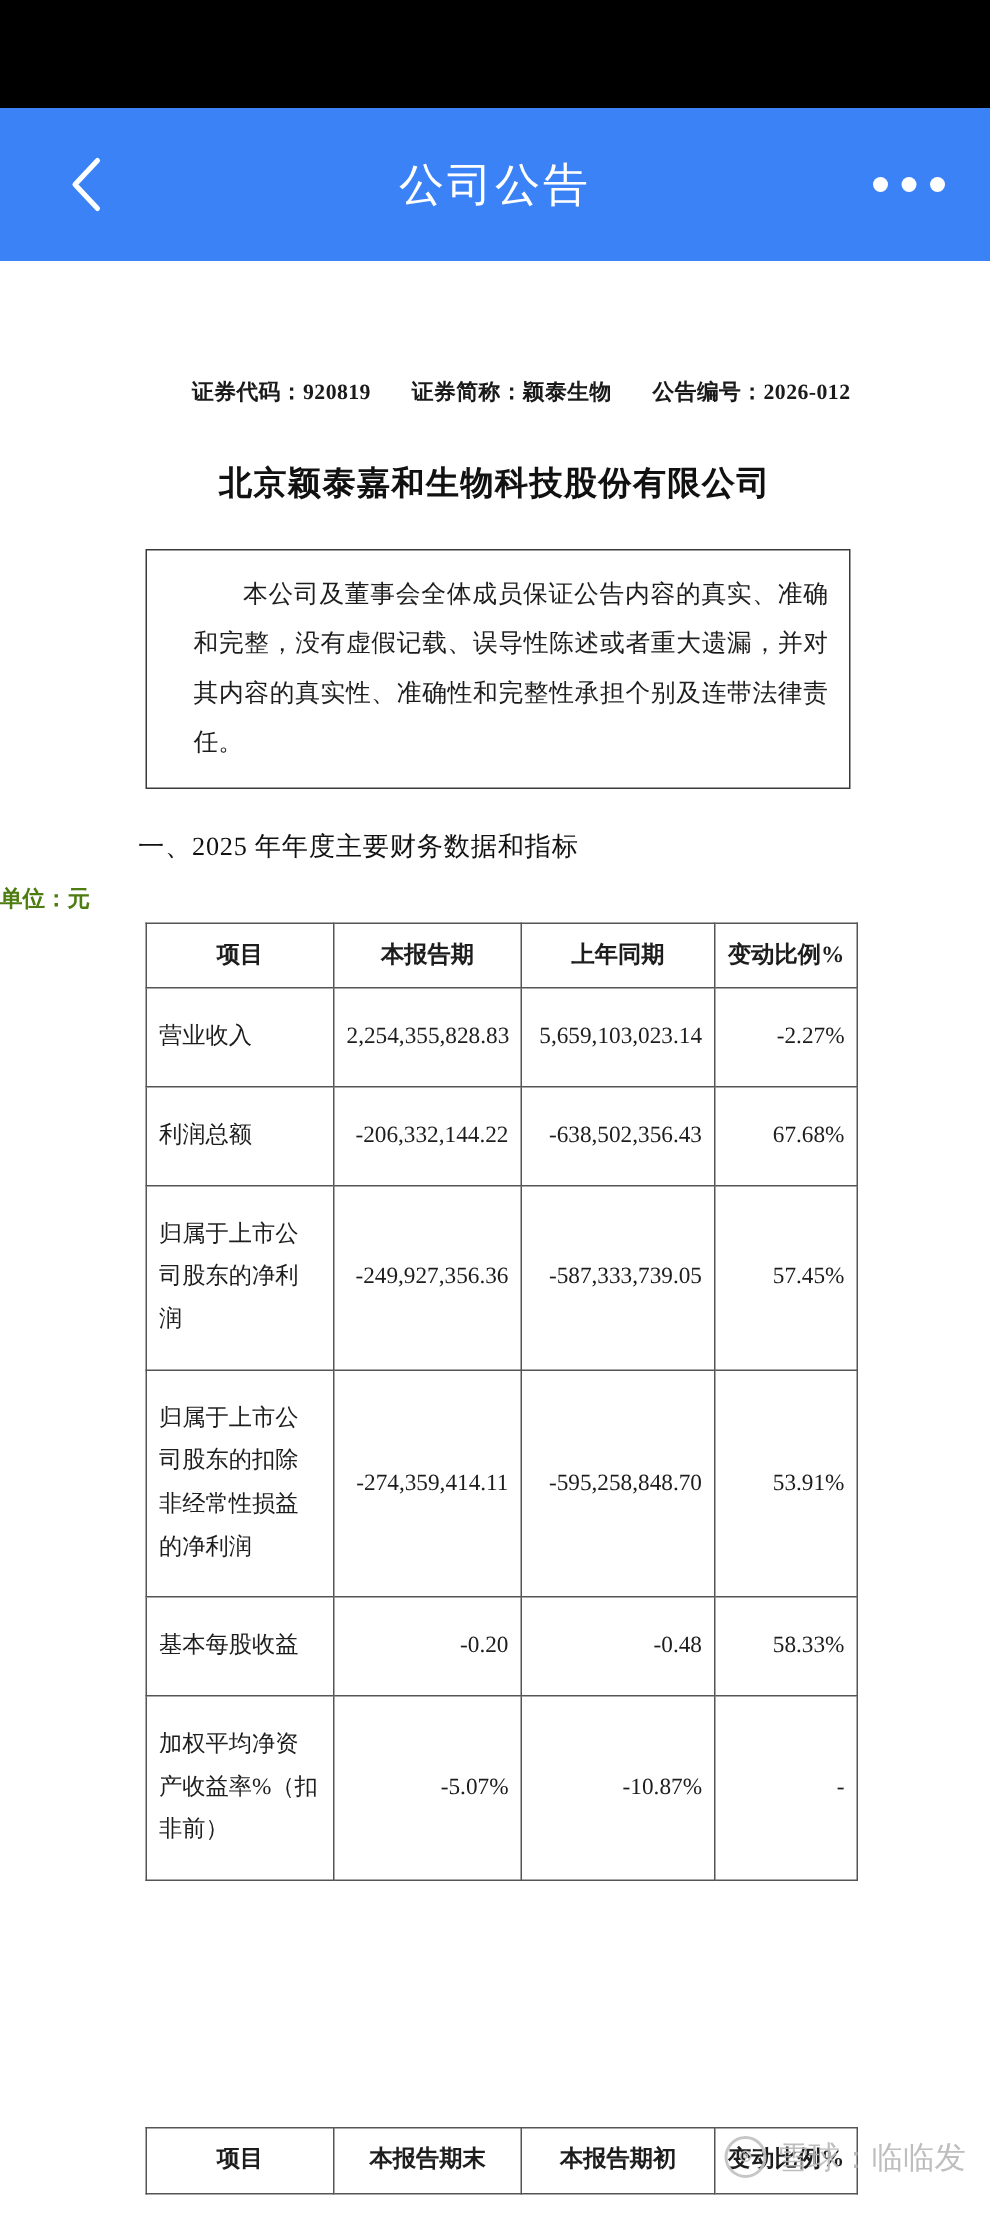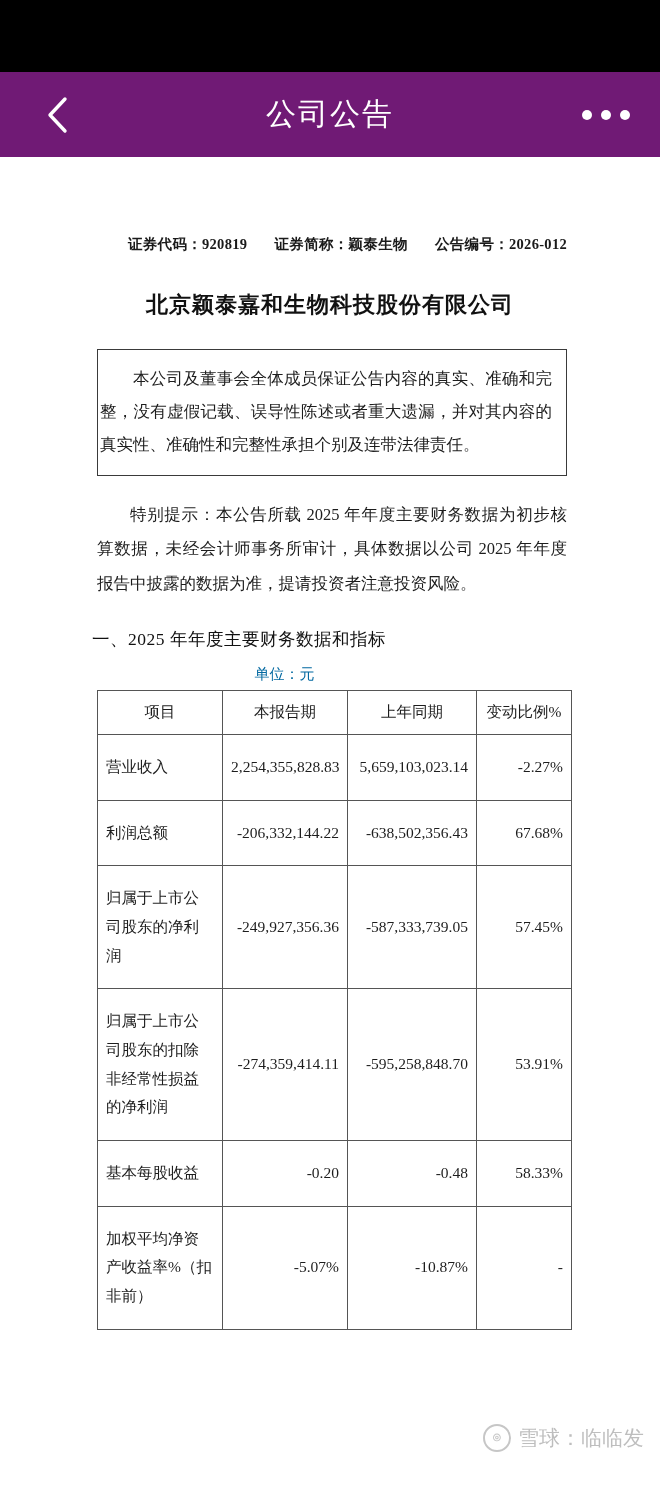--- a/index.html
+++ b/index.html
@@ -17,22 +17,22 @@
 
   
   .statusbar {
     height: 72px;
     background: #000000;
     width: 100%;
   }
 
   
   .appbar {
-    height: 85px;
-    background: #701a75;
+    height: 102px;
+    background: #3b82f6;
     position: relative;
     display: flex;
     align-items: center;
     box-sizing: border-box;
   }
   .back-btn {
     position: absolute;
     left: 38px;
     top: 50%;
     transform: translateY(-50%);
@@ -100,21 +100,21 @@
     font-size: 22px;
     font-weight: bold;
     letter-spacing: 1px;
     line-height: 1.75;
     text-align: center;
   }
 
   .notice-box {
     margin: 24px 93px 0 97px;
     border: 1px solid #3a3a3a;
-    padding: 12px 14px 14px 2px;
+    padding: 12px 14px 14px 31px;
     box-sizing: border-box;
   }
   .notice-box p {
     margin: 0;
     font-size: 16.5px;
     line-height: 2.0;
     text-indent: 2em;
     text-align: justify;
     color: #1d1d1d;
   }
@@ -131,23 +131,24 @@
   .section-h {
     margin: 26px 93px 0 92px;
     font-size: 17.5px;
     font-weight: normal;
     color: #111;
     letter-spacing: 0.5px;
   }
 
   .unit-line {
     margin: 14px 91px 6px 0;
-    text-align: center;
+    text-align: left;
     font-size: 15px;
-    color: #0369a1;
+    color: #4d7c0f;
+    font-weight: bold;
   }
 
   
   table.fin {
     border-collapse: collapse;
     width: 474px;
     margin-left: 97px;
     table-layout: fixed;
     font-size: 15.5px;
     color: #1d1d1d;
@@ -159,21 +160,21 @@
 
   table.fin th,
   table.fin td {
     border: 1px solid #555;
     padding: 18px 8px;
     line-height: 1.85;
     vertical-align: middle;
   }
   table.fin th {
     text-align: center;
-    font-weight: normal;
+    font-weight: bold;
     padding: 7px 8px;
   }
   table.fin td.item { text-align: left; }
   table.fin td.num  { text-align: right; }
 
   .gap-between-tables { height: 164px; }
 
   
   .watermark {
     position: absolute;
@@ -229,21 +230,20 @@
   </div>
 
   <div class="title-block">
     <div class="t1">北京颖泰嘉和生物科技股份有限公司</div>
   </div>
 
   <div class="notice-box">
     <p>本公司及董事会全体成员保证公告内容的真实、准确和完整，没有虚假记载、误导性陈述或者重大遗漏，并对其内容的真实性、准确性和完整性承担个别及连带法律责任。</p>
   </div>
 
-  <div class="para">特别提示：本公告所载 2025 年年度主要财务数据为初步核算数据，未经会计师事务所审计，具体数据以公司 2025 年年度报告中披露的数据为准，提请投资者注意投资风险。</div>
 
   <div class="section-h">一、2025 年年度主要财务数据和指标</div>
 
   <div class="unit-line">单位：元</div>
 
   <table class="fin">
     <colgroup>
         <col class="c1">
         <col class="c2">
         <col class="c3">

